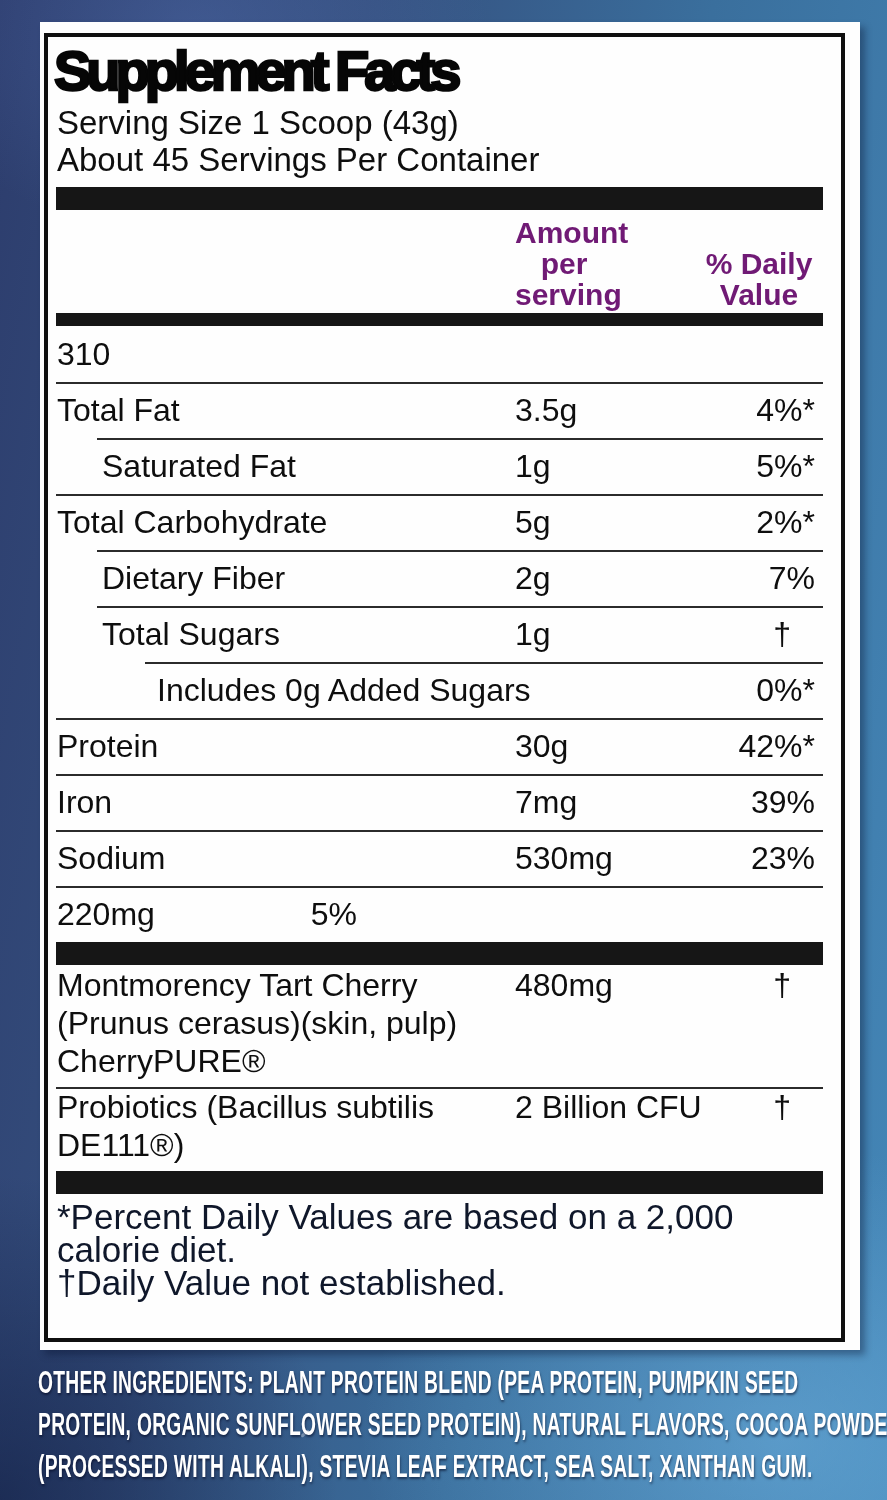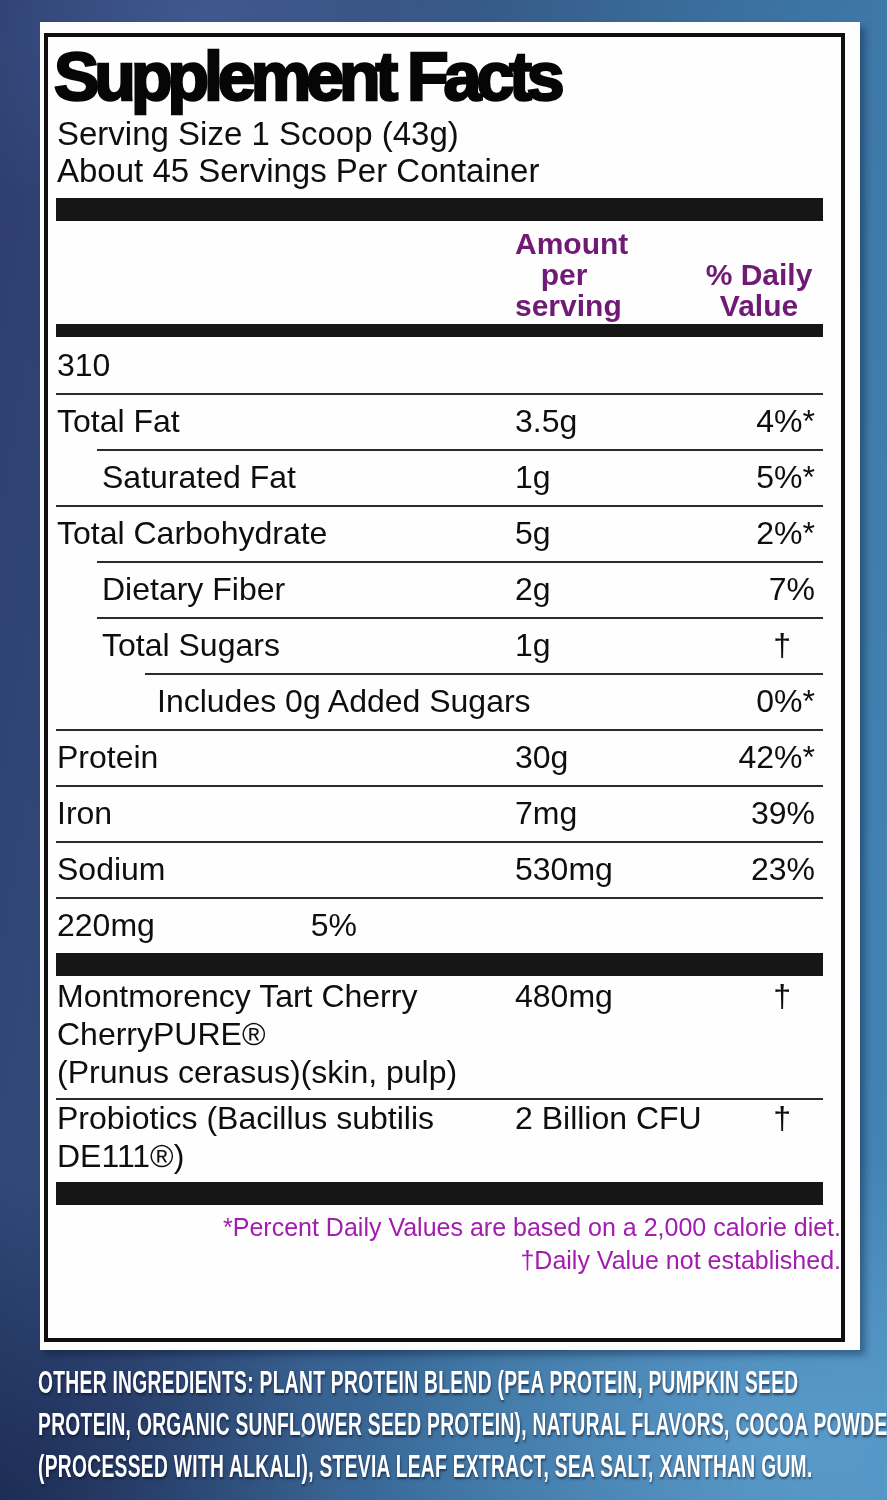--- a/index.html
+++ b/index.html
@@ -24,21 +24,21 @@
     background:#fefefe;
     box-shadow:5px 5px 7px rgba(8,18,48,0.38);
   }
   .inner {
     position:absolute; left:4px; top:11px; right:15px; bottom:8px;
     border:4px solid #0f0f0f;
     overflow:hidden;
   }
   .title {
     margin:8px 0 4px 6px;
-    font-size:68px; font-weight:bold; letter-spacing:-5px; line-height:0.92;
+    font-size:56px; font-weight:bold; letter-spacing:-5px; line-height:0.92;
     color:#060606; -webkit-text-stroke:2.5px #060606; white-space:nowrap;
   }
   .serv { font-size:33px; line-height:37px; color:#0e0e0e; margin-left:9px; }
   .serv.first { margin-top:7px; }
   .bar { margin:0 18px 0 8px; background:#161616; }
   .bar.thick { height:23px; }
   .bar.med   { height:13px; }
   .bar.top   { margin-top:9px; }
 
   .hdr-row { display:flex; align-items:flex-end; padding:7px 0 3px 9px; }
@@ -54,21 +54,21 @@
   .sep.full { left:8px; }
   .sep.sub1 { left:49px; }
   .sep.sub2 { left:97px; }
   .c-label { width:458px; white-space:nowrap; line-height:38px; }
   .ind1 .c-label { padding-left:45px; }
   .ind2 .c-label { padding-left:100px; }
   .c-amt { width:186px; white-space:nowrap; line-height:38px; }
   .c-dv  { width:140px; text-align:right; padding-right:26px; line-height:38px; }
   .c-dv.dagger { padding-right:50px; }
 
-  .footnotes { margin:6px 0 0 9px; font-size:25px; line-height:33px; color:#a21caf;text-align:right; }
+  .footnotes { margin:6px 0 0 9px; font-size:35px; line-height:33px; color:#0f172a; }
 
   .ingredients { position:absolute; left:38px; top:1362px; width:830px; }
   .ing-line {
     font-size:31px; font-weight:bold; line-height:42px; color:#ffffff;
     letter-spacing:0.5px; white-space:nowrap;
     transform:scaleX(0.62); transform-origin:left center;
     text-shadow:1px 2px 3px rgba(0,5,30,0.55);
   }
 </style>
 </head>
@@ -178,22 +178,22 @@
         </div>
         <div class="row ind0">
           <div class="sep full"></div>
           <div class="c-amt">220mg</div>
           <div class="c-dv">5%</div>
         </div>
         <div class="bar thick"></div>
         <div class="row ind0 tall">
           <div class="c-label">
             <div>Montmorency Tart Cherry</div>
+            <div>(Prunus cerasus)(skin, pulp)</div>
             <div>CherryPURE®</div>
-            <div>(Prunus cerasus)(skin, pulp)</div>
           </div>
           <div class="c-amt">480mg</div>
           <div class="c-dv dagger">†</div>
         </div>
         <div class="row ind0 tall">
           <div class="sep full"></div>
           <div class="c-label">
             <div>Probiotics (Bacillus subtilis</div>
             <div>DE111®)</div>
           </div>

